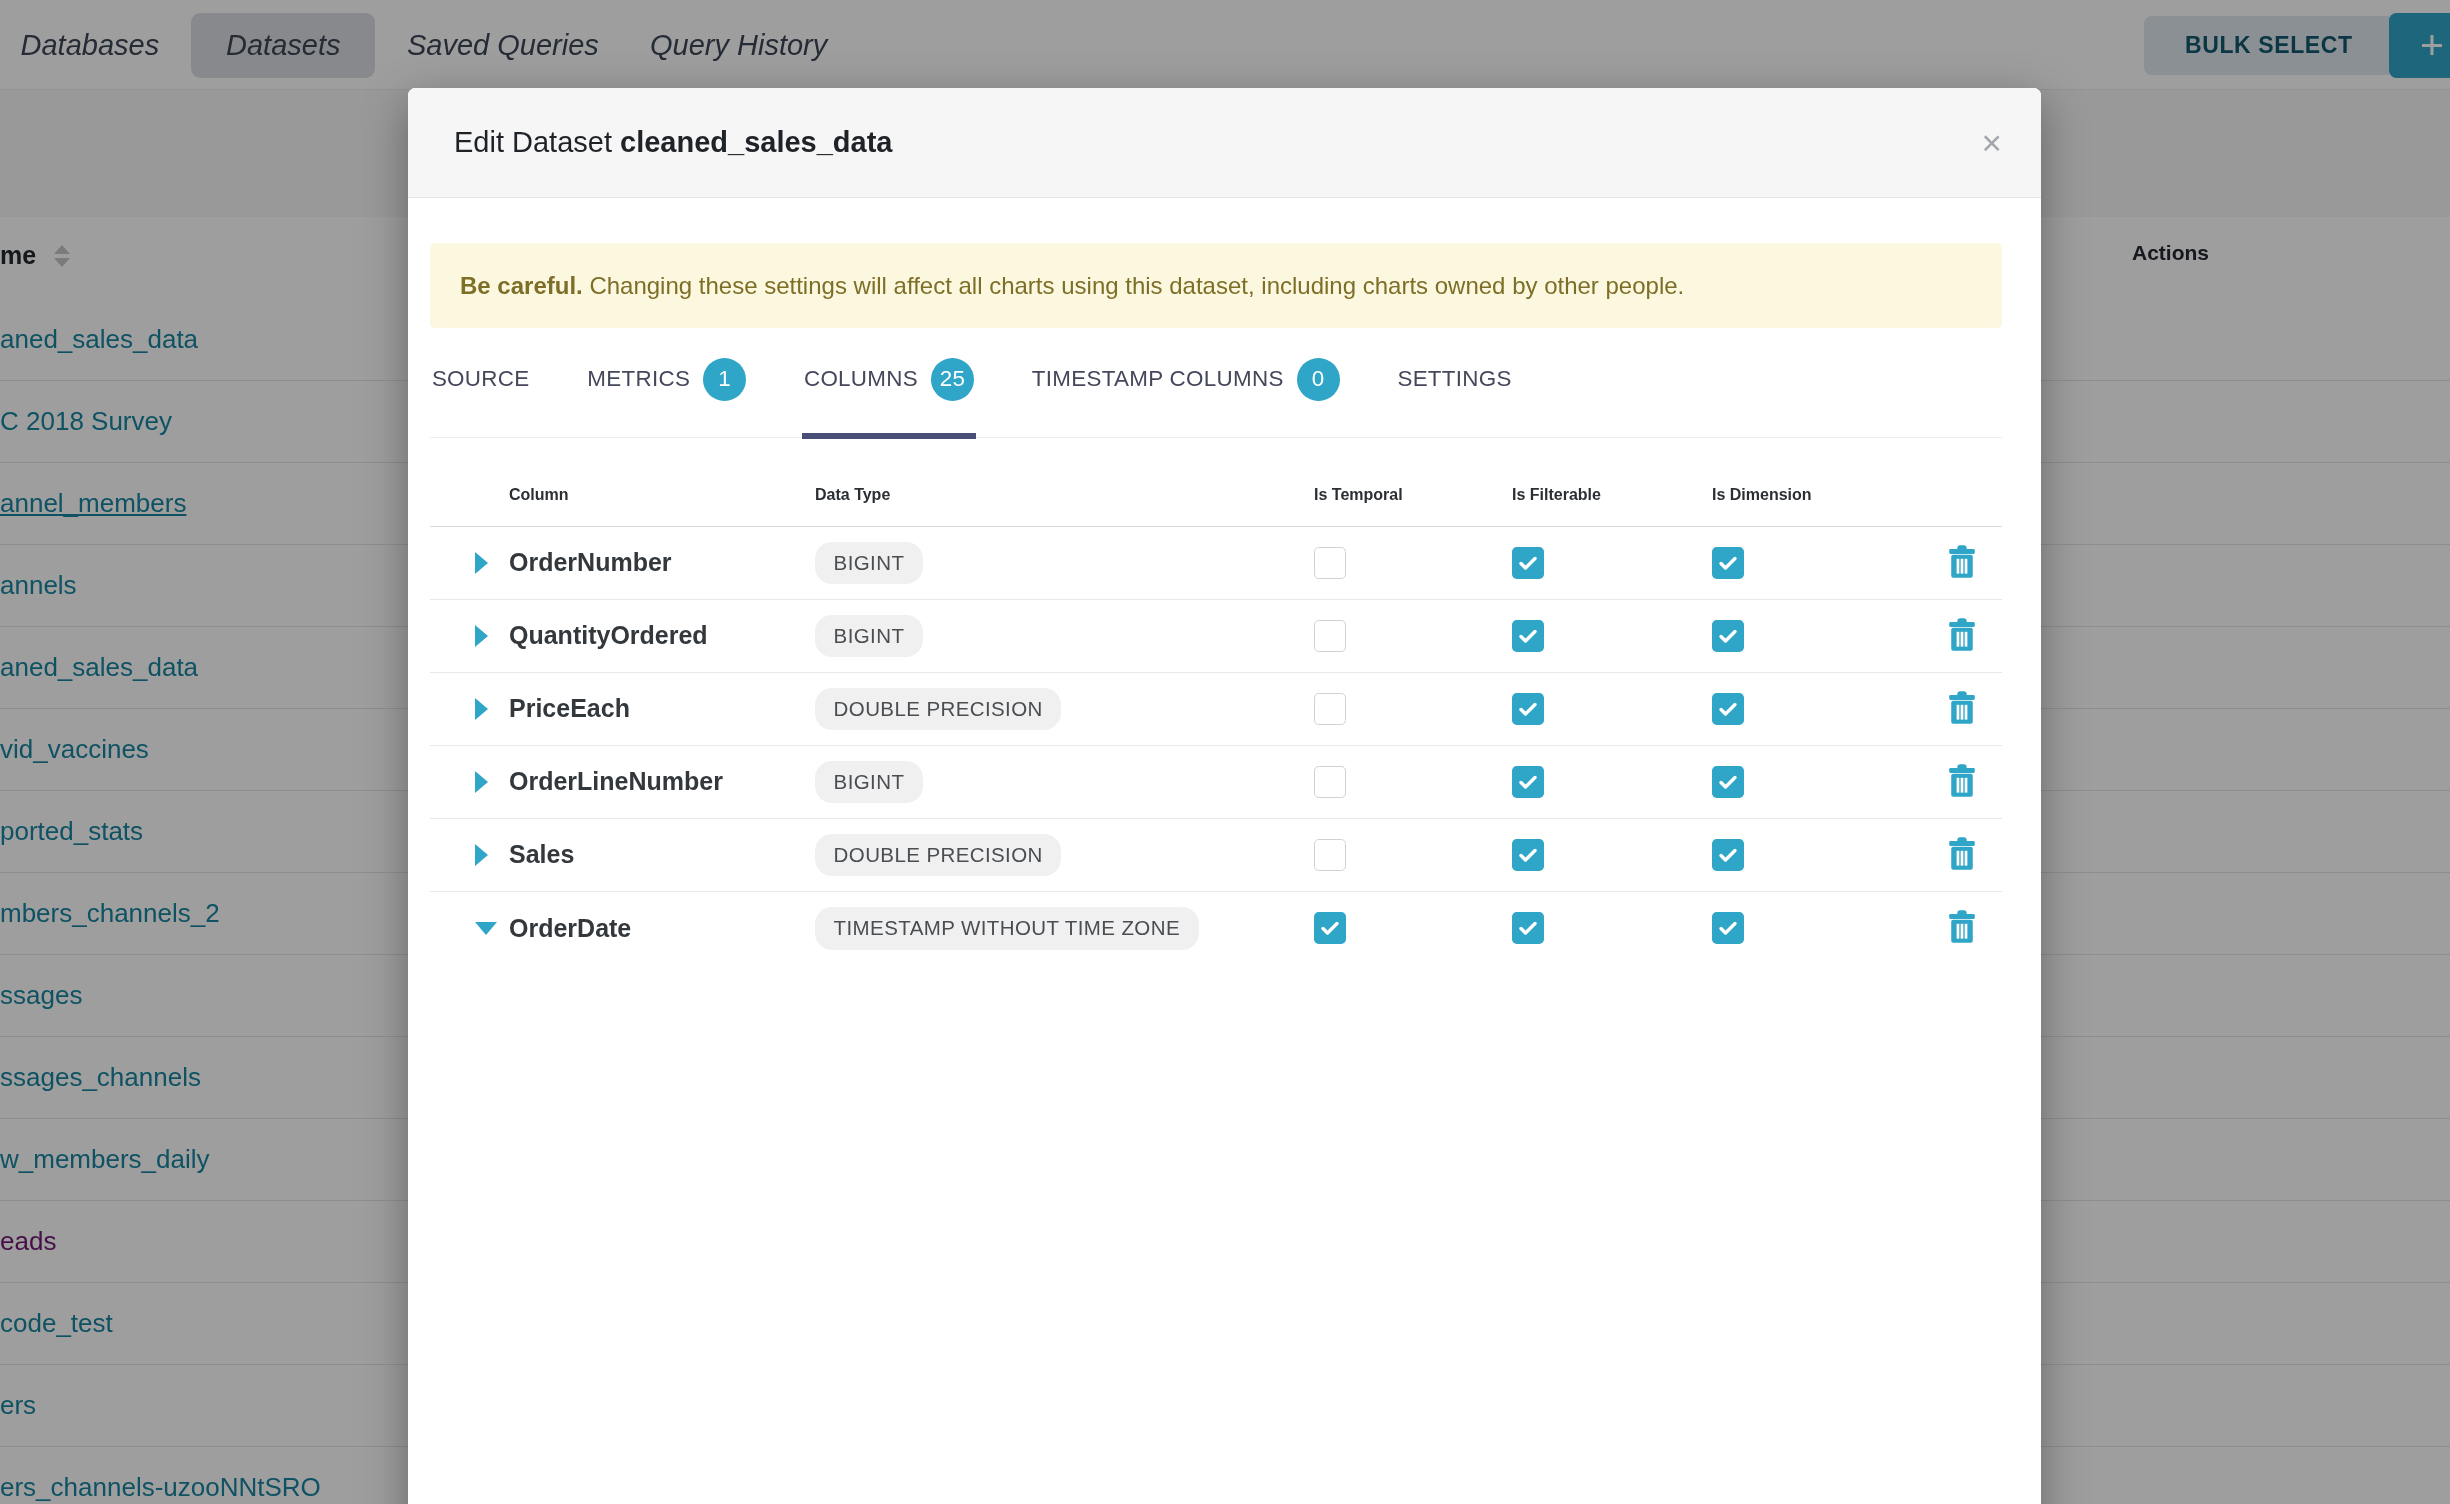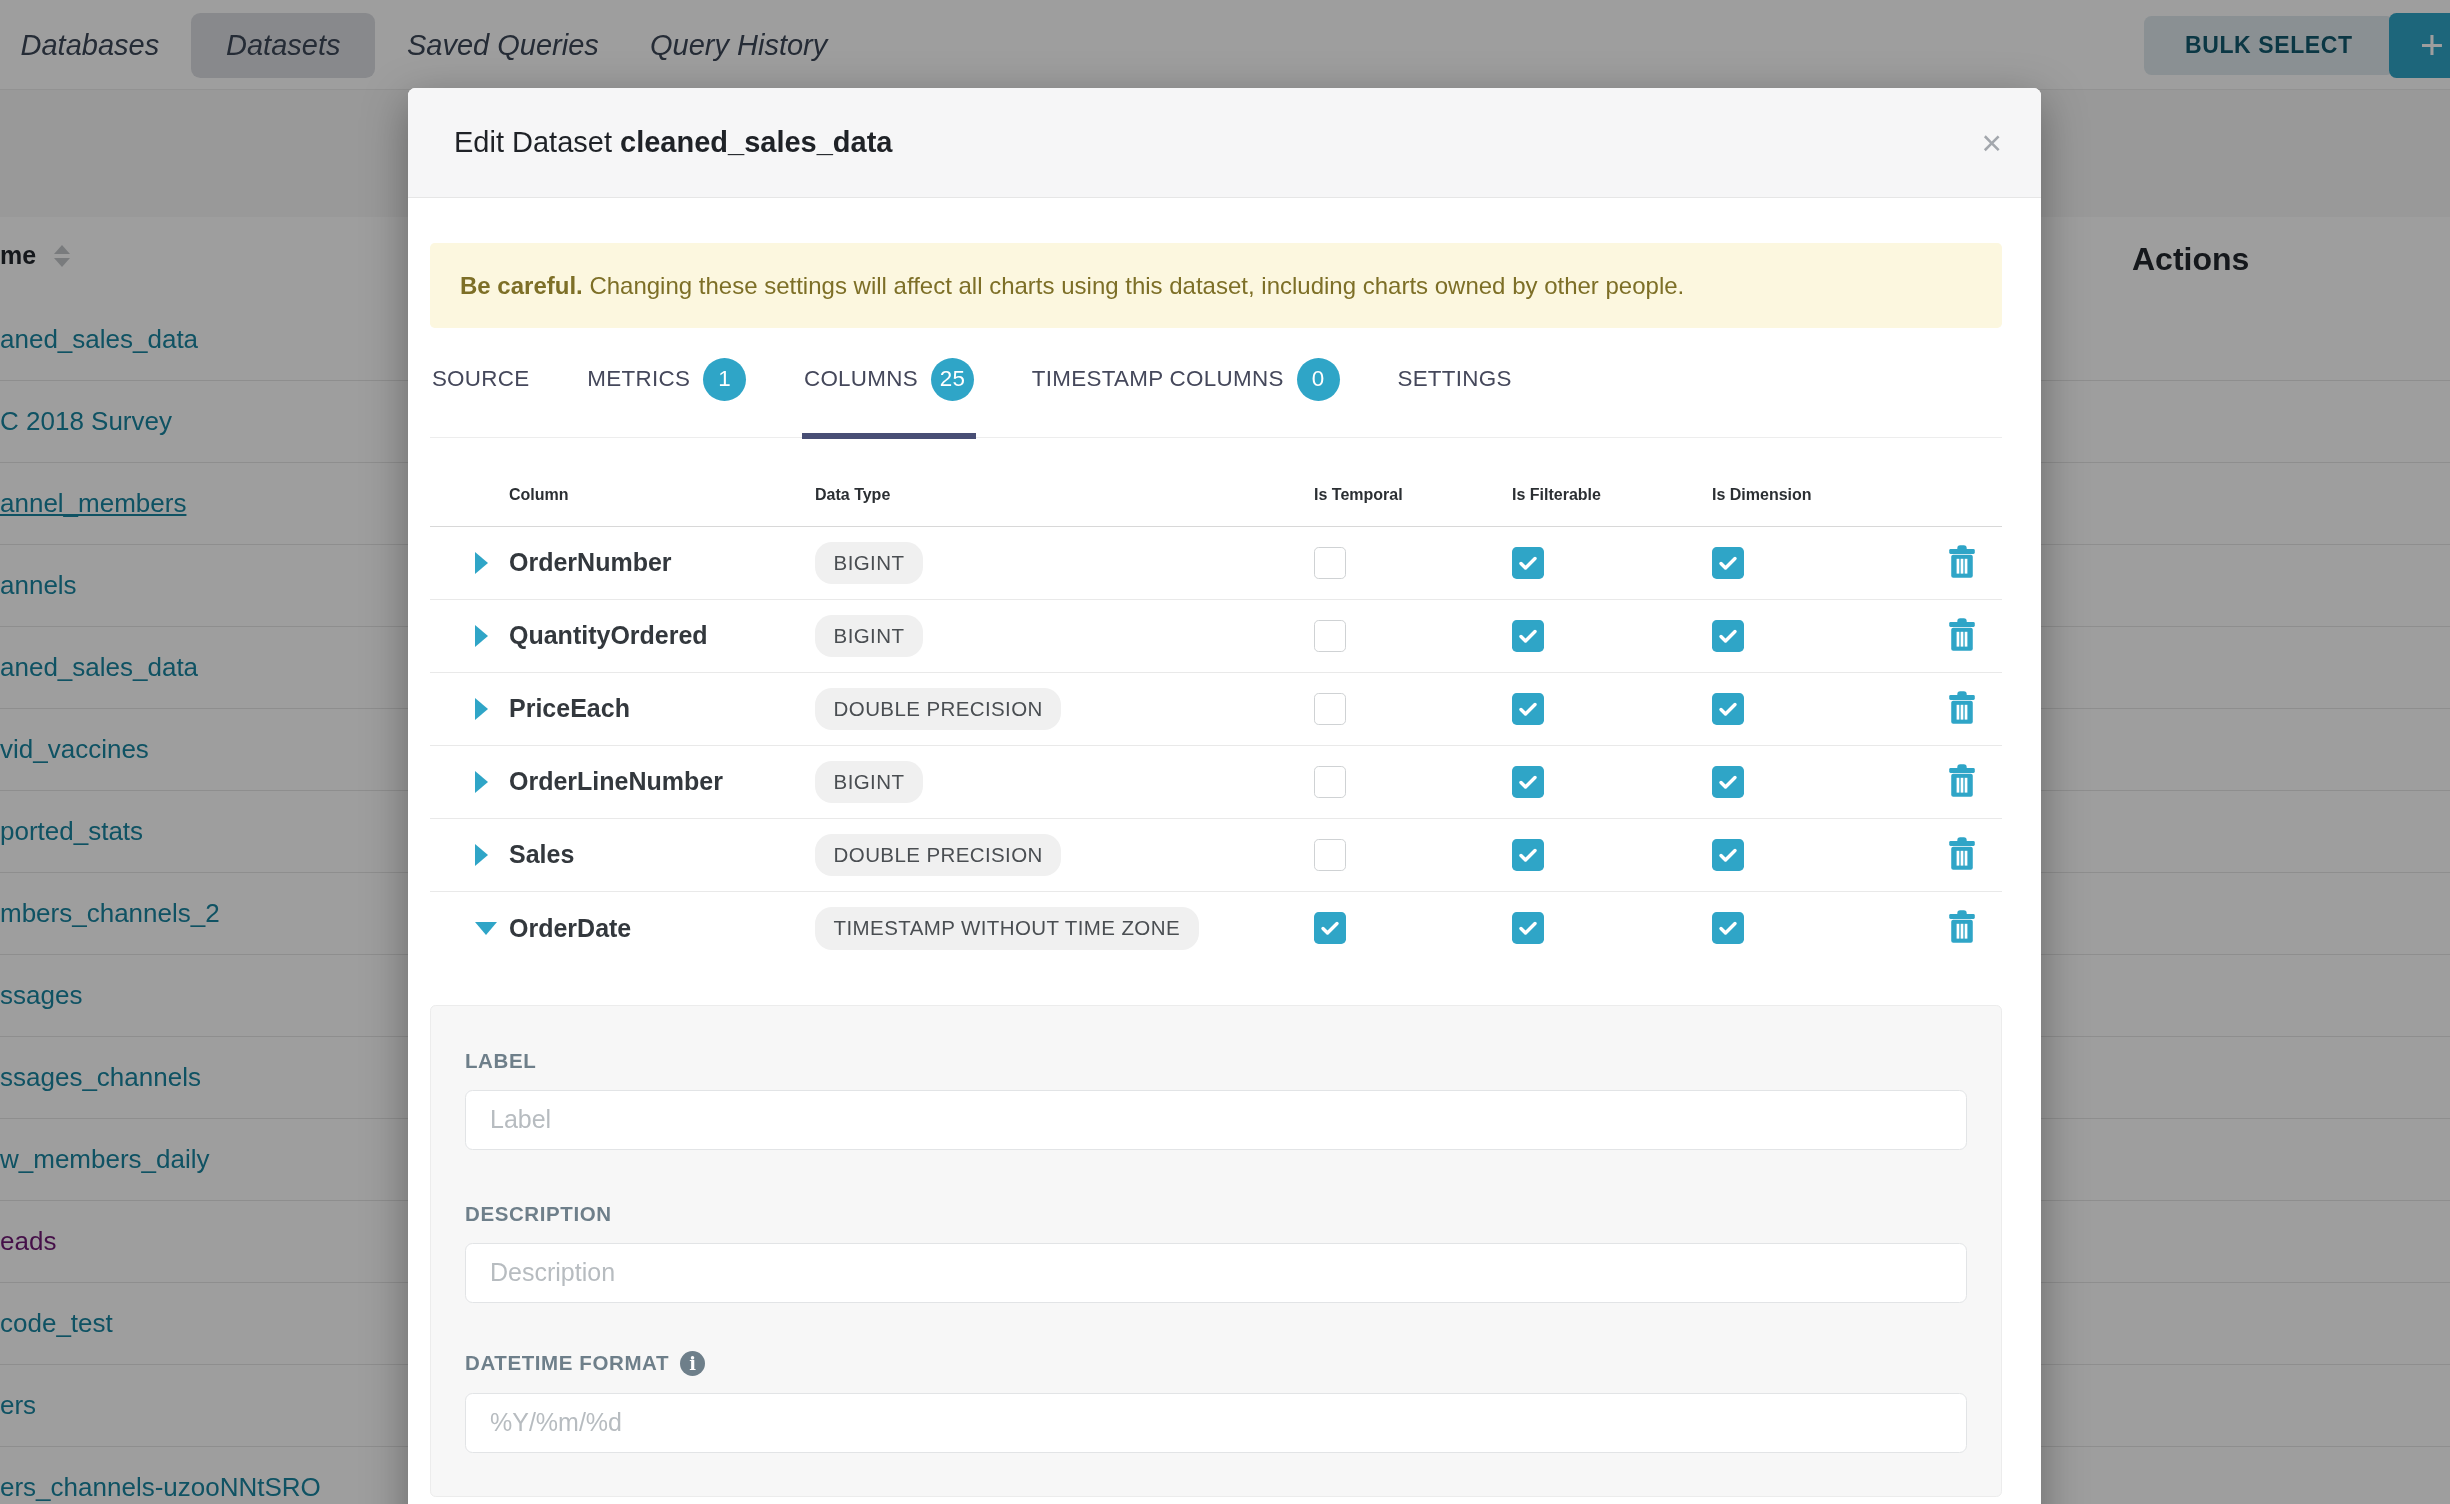--- a/index.html
+++ b/index.html
@@ -24,21 +24,21 @@
 
   .filterbar { position:absolute; top:90px; left:0; width:2450px; height:127px; }
   .db-label { position:absolute; left:99px; top:140px; font-size:25px; font-weight:700; color:#23272e; }
   .db-value { position:absolute; left:233px; top:140px; font-size:25px; color:#3f4752; }
   .caret-down-gray { width:0; height:0; border-left:10.3px solid transparent;
     border-right:10.3px solid transparent; border-top:12px solid #8e959d; position:absolute; }
 
   .card { position:absolute; top:217px; left:0; width:2450px; height:1287px; background:#ffffff; }
   .list-header { position:absolute; top:0; left:0; width:2450px; height:82px; }
   .name-header { position:absolute; left:0; top:24px; font-size:25px; font-weight:700; color:#23272e; }
-  .actions-header { position:absolute; left:2132px; top:24px; font-size:32px; font-weight:700; color:#23272e; }
+  .actions-header { position:absolute; left:2132px; top:24px; font-size:21px; font-weight:700; color:#23272e; }
   .sort-icon { position:absolute; left:54px; top:28px; display:flex; flex-direction:column; gap:3.7px; }
   .sort-icon .up { width:0;height:0;border-left:8.4px solid transparent;border-right:8.4px solid transparent;border-bottom:9.3px solid #c4c7ca; }
   .sort-icon .down { width:0;height:0;border-left:8.4px solid transparent;border-right:8.4px solid transparent;border-top:9.3px solid #c4c7ca; }
   .bg-rows { position:absolute; top:82px; left:0; width:2450px; }
   .bg-row { position:relative; width:2450px; height:82px; border-bottom:0.9px solid #e6e6e6;
     display:flex; align-items:center; }
   .bg-row a { font-size:26px; text-decoration:none; }
 
   
   .mask { position:absolute; inset:0; background:rgba(0,0,0,.38); z-index:10; }
@@ -373,29 +373,16 @@
                 <rect x="4" y="8" width="16" height="17" rx="1.5" fill="#2FA5C7"></rect>
                 <rect x="2.5" y="3.8" width="19" height="3.6" rx="1" fill="#2FA5C7"></rect>
                 <rect x="8.5" y="1" width="7" height="4.5" rx="2.2" fill="#2FA5C7"></rect>
                 <rect x="8" y="11" width="2" height="11" fill="#fff"></rect>
                 <rect x="11" y="11" width="2" height="11" fill="#fff"></rect>
                 <rect x="14" y="11" width="2" height="11" fill="#fff"></rect>
               </svg></button></span>
         </div>
       </div>
 
-    <div class="expand-panel">
-      <div class="field-label">LABEL</div>
-      <input class="field-input" placeholder="Label" style="">
-
-      <div class="field-label field-gap-1">DESCRIPTION</div>
-      <input class="field-input" placeholder="Description" style="">
-
-      <div class="field-label field-gap-2">
-        <span>DATETIME FORMAT</span>
-        <span class="info-icon">i</span>
-      </div>
-      <input class="field-input" placeholder="%Y/%m/%d" style="">
-    </div>
 
   </div>
 </div>
 
 
 </body></html>

